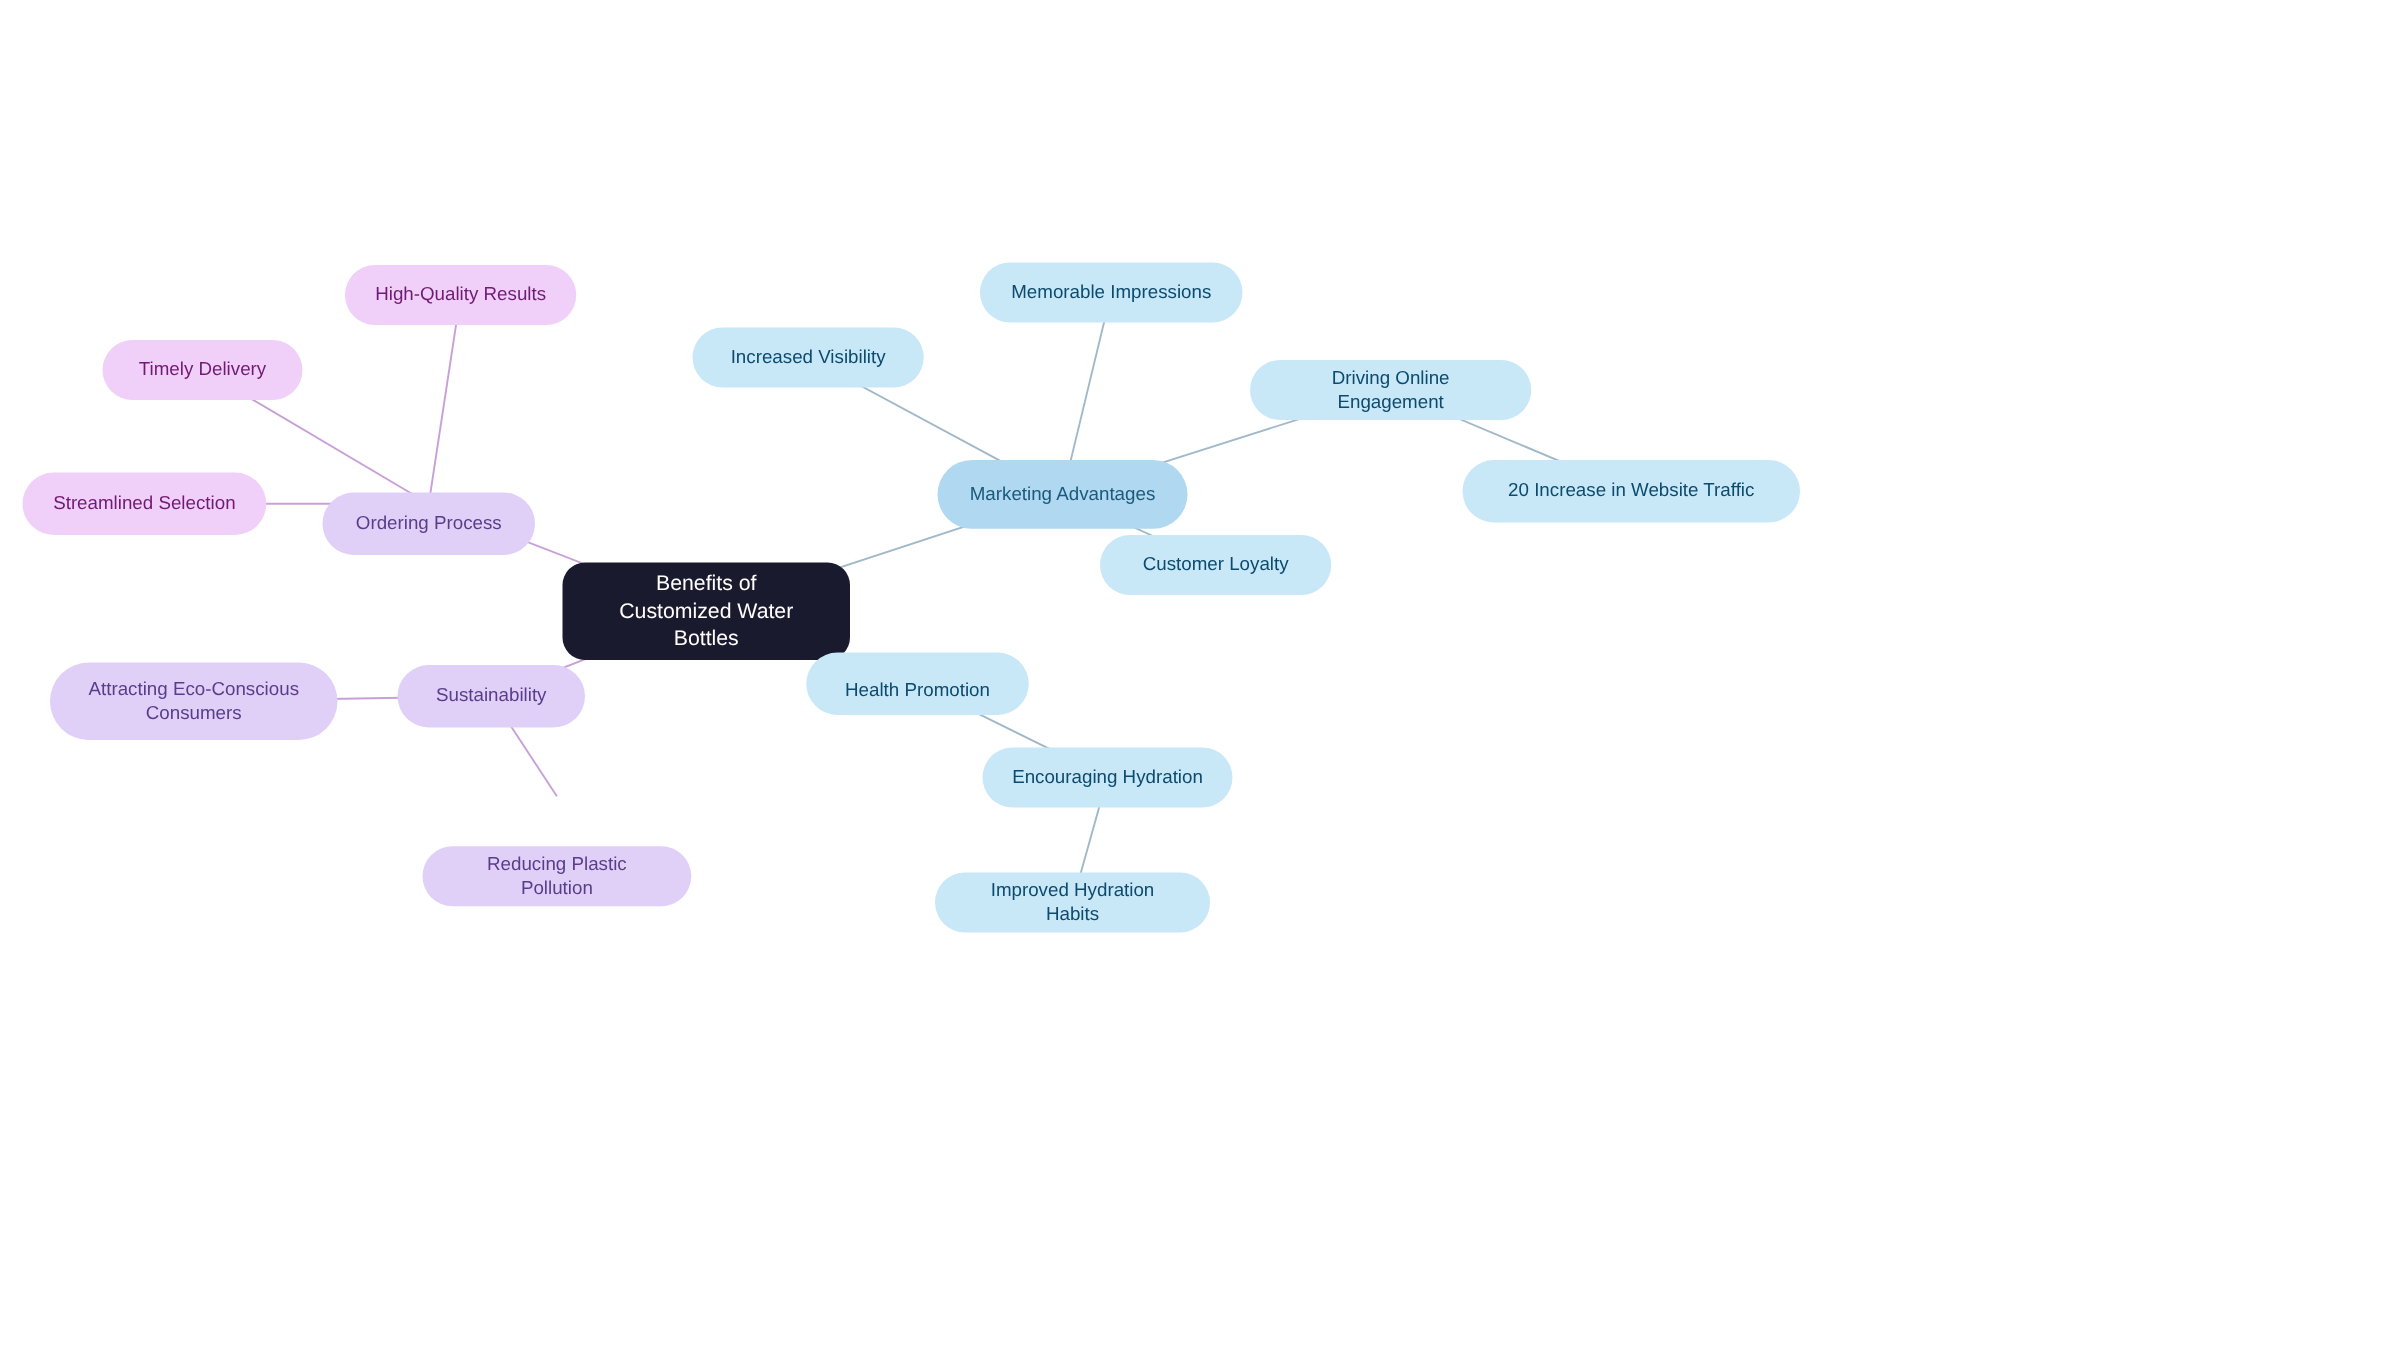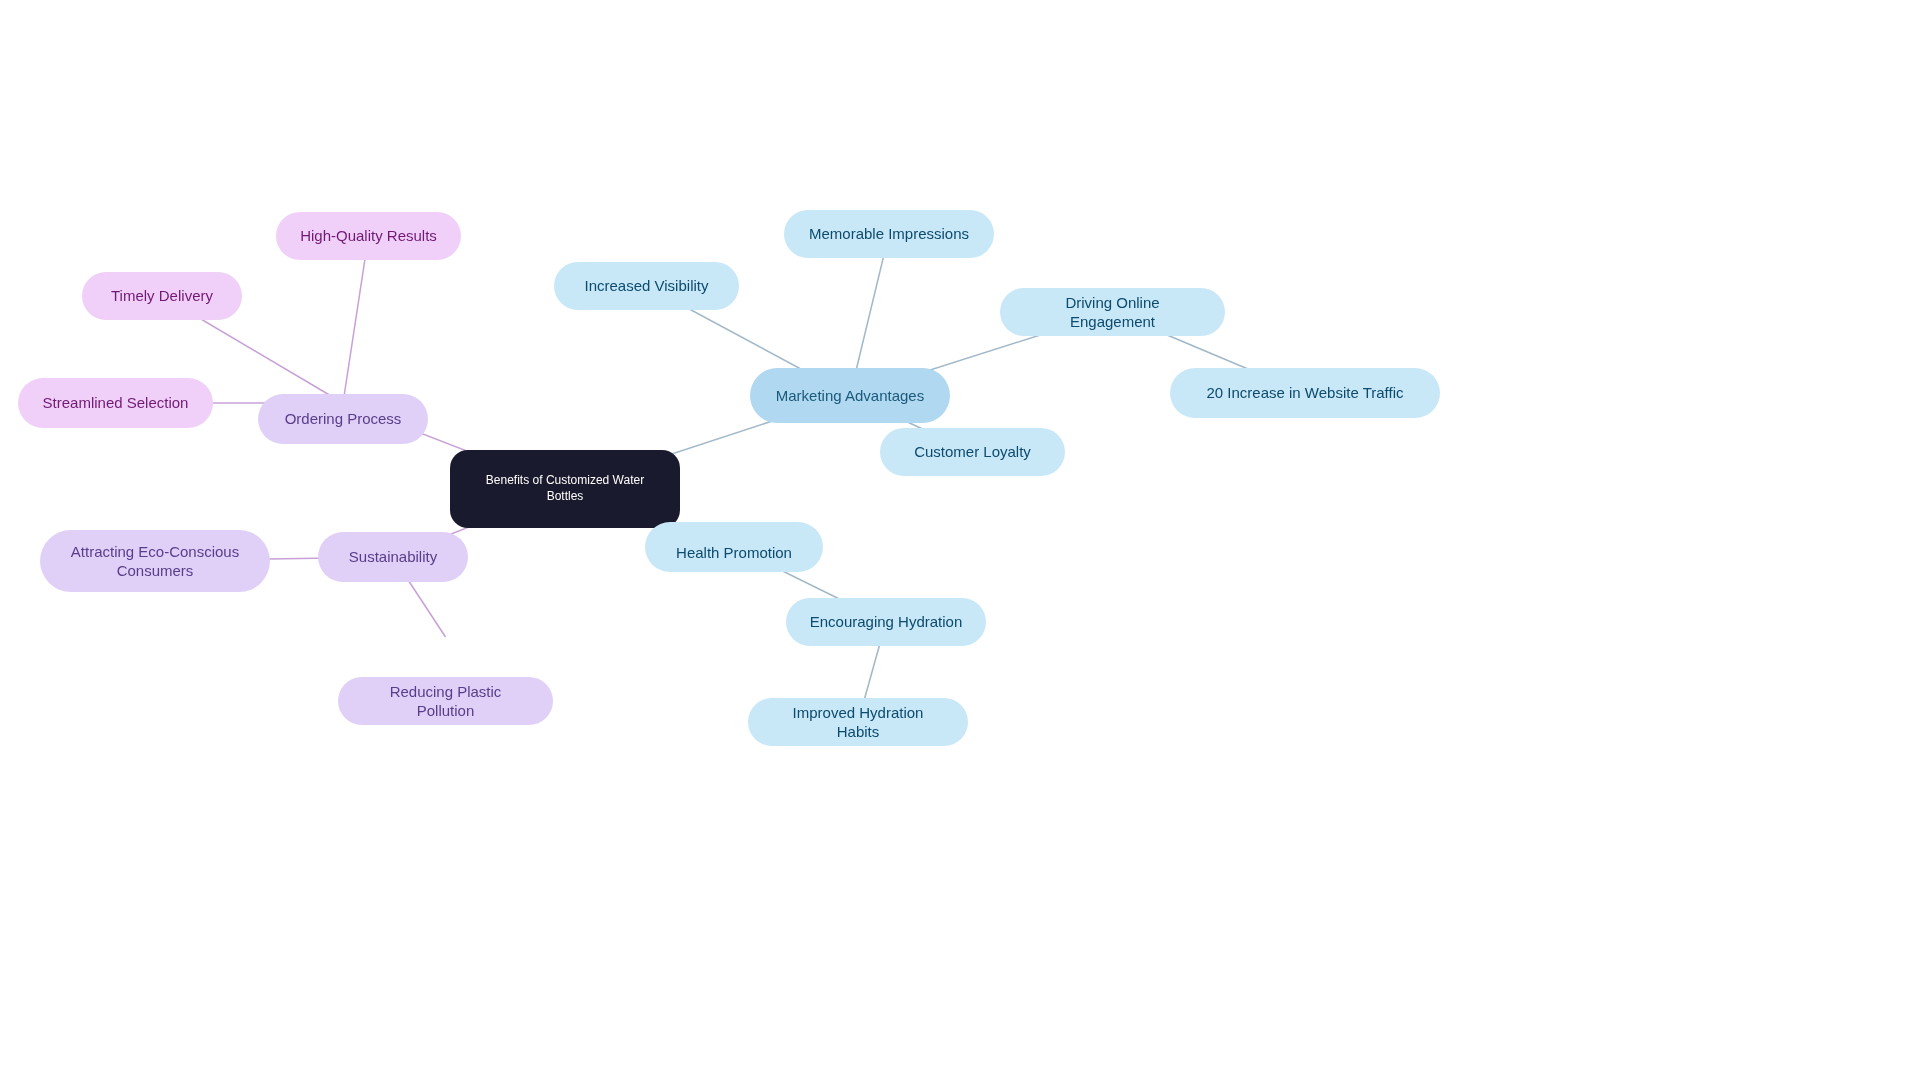--- a/index.html
+++ b/index.html
@@ -33,21 +33,21 @@
       font-size: 15px;
       font-weight: 400;
       padding: 10px 22px;
       cursor: default;
       white-space: normal;
       line-height: 1.3;
     }
     .node-center {
       background: #1a1a2e;
       color: #ffffff;
-      font-size: 12px;
+      font-size: 17px;
       font-weight: 500;
       border-radius: 18px;
       padding: 19px 28px;
     }
     .node-pink {
       background: #f0d0f8;
       color: #701a75;
       border: none;
     }
     .node-purple {

